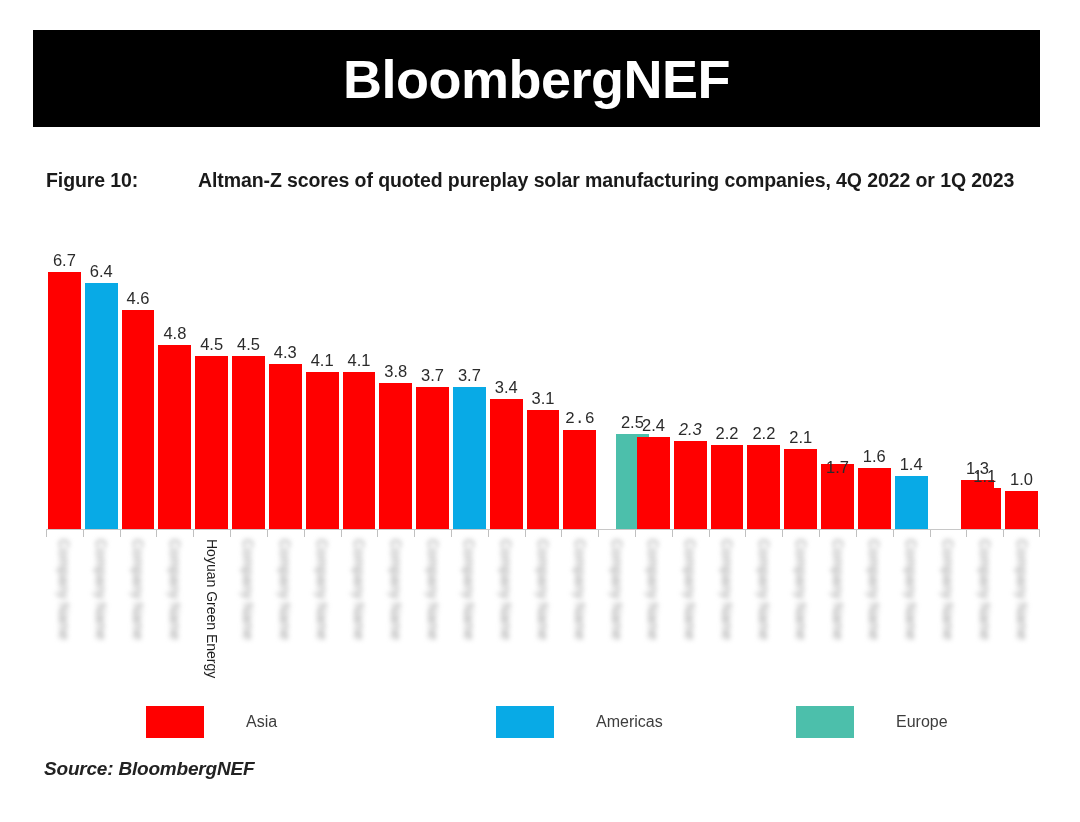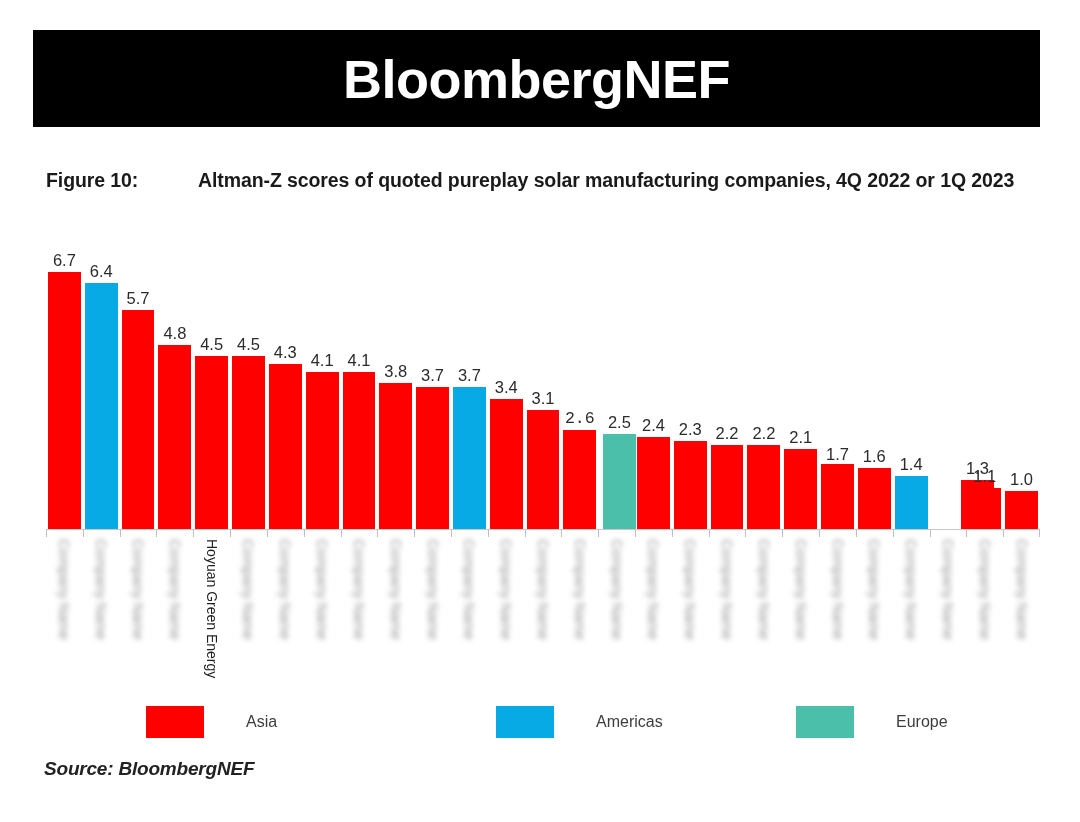--- a/index.html
+++ b/index.html
@@ -202,21 +202,21 @@
       <div class="bar-slot" style="left: 0px; width: 36.8148px;">
         <div class="bar" style="height: 258.429px; background: rgb(255, 0, 0);"></div>
         <div class="bar-value" style="bottom: 260.429px;">6.7</div>
       </div>
       <div class="bar-slot" style="left: 36.8148px; width: 36.8148px;">
         <div class="bar" style="height: 246.857px; background: rgb(8, 170, 230);"></div>
         <div class="bar-value" style="bottom: 248.857px;">6.4</div>
       </div>
       <div class="bar-slot" style="left: 73.6296px; width: 36.8148px;">
         <div class="bar" style="height: 219.857px; background: rgb(255, 0, 0);"></div>
-        <div class="bar-value" style="bottom: 221.857px;">5.7</div>
+        <div class="bar-value" style="bottom: 221.857px;">4.6</div>
       </div>
       <div class="bar-slot" style="left: 110.444px; width: 36.8148px;">
         <div class="bar" style="height: 185.143px; background: rgb(255, 0, 0);"></div>
         <div class="bar-value" style="bottom: 187.143px;">4.8</div>
       </div>
       <div class="bar-slot" style="left: 147.259px; width: 36.8148px;">
         <div class="bar" style="height: 173.571px; background: rgb(255, 0, 0);"></div>
         <div class="bar-value" style="bottom: 175.571px;">4.5</div>
       </div>
       <div class="bar-slot" style="left: 184.074px; width: 36.8148px;">
@@ -252,47 +252,47 @@
         <div class="bar-value" style="bottom: 133.143px;">3.4</div>
       </div>
       <div class="bar-slot" style="left: 478.593px; width: 36.8148px;">
         <div class="bar" style="height: 119.571px; background: rgb(255, 0, 0);"></div>
         <div class="bar-value" style="bottom: 121.571px;">3.1</div>
       </div>
       <div class="bar-slot" style="left: 515.407px; width: 36.8148px;">
         <div class="bar" style="height: 100.286px; background: rgb(255, 0, 0);"></div>
         <div class="bar-value" style="bottom: 102.286px; font-family: Liberation Mono, monospace;">2.6</div>
       </div>
-      <div class="bar-slot" style="left: 555px; width: 36.8148px;">
+      <div class="bar-slot" style="left: 568px; width: 36.8148px;">
         <div class="bar" style="height: 96.4286px; background: rgb(76, 191, 171);"></div>
         <div class="bar-value" style="bottom: 98.4286px;">2.5</div>
       </div>
       <div class="bar-slot" style="left: 589.037px; width: 36.8148px;">
         <div class="bar" style="height: 92.5714px; background: rgb(255, 0, 0);"></div>
         <div class="bar-value" style="bottom: 94.5714px;">2.4</div>
       </div>
-      <div class="bar-slot" style="left: 625.852px; width: 36.8148px;">
+      <div class="bar-slot" style="left: 625.852px; width: 36.8148px; font-style: italic;">
         <div class="bar" style="height: 88.7143px; background: rgb(255, 0, 0);"></div>
         <div class="bar-value" style="bottom: 90.7143px;">2.3</div>
       </div>
       <div class="bar-slot" style="left: 662.667px; width: 36.8148px;">
         <div class="bar" style="height: 84.8571px; background: rgb(255, 0, 0);"></div>
         <div class="bar-value" style="bottom: 86.8571px;">2.2</div>
       </div>
       <div class="bar-slot" style="left: 699.481px; width: 36.8148px;">
         <div class="bar" style="height: 84.8571px; background: rgb(255, 0, 0);"></div>
         <div class="bar-value" style="bottom: 86.8571px;">2.2</div>
       </div>
       <div class="bar-slot" style="left: 736.296px; width: 36.8148px;">
         <div class="bar" style="height: 81px; background: rgb(255, 0, 0);"></div>
         <div class="bar-value" style="bottom: 83px;">2.1</div>
       </div>
       <div class="bar-slot" style="left: 773.111px; width: 36.8148px;">
         <div class="bar" style="height: 65.5714px; background: rgb(255, 0, 0);"></div>
-        <div class="bar-value" style="bottom: 66px;">1.7</div>
+        <div class="bar-value" style="bottom: 53px;">1.7</div>
       </div>
       <div class="bar-slot" style="left: 809.926px; width: 36.8148px;">
         <div class="bar" style="height: 61.7143px; background: rgb(255, 0, 0);"></div>
         <div class="bar-value" style="bottom: 63.7143px;">1.6</div>
       </div>
       <div class="bar-slot" style="left: 846.741px; width: 36.8148px;">
         <div class="bar" style="height: 54px; background: rgb(8, 170, 230);"></div>
         <div class="bar-value" style="bottom: 56px;">1.4</div>
       </div>
       <div class="bar-slot" style="left: 913px; width: 36.8148px;">

